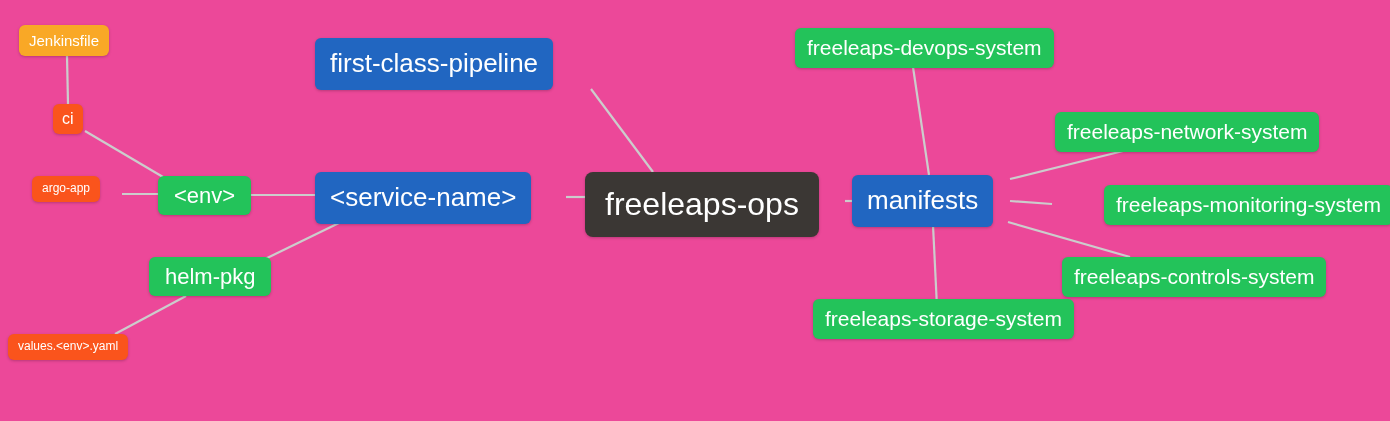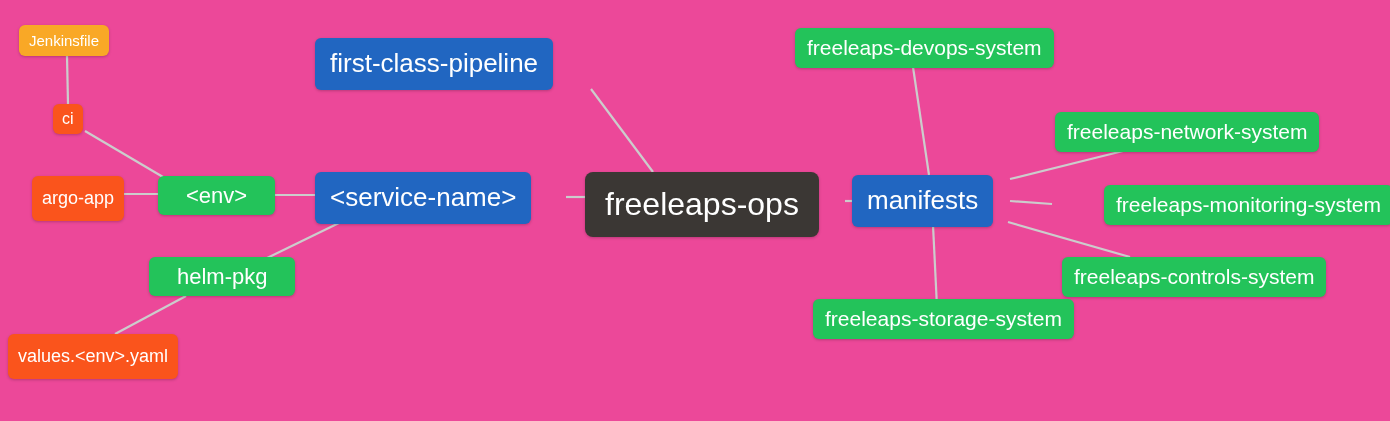--- a/index.html
+++ b/index.html
@@ -19,22 +19,22 @@
     white-space:nowrap;
     line-height:1.15;
     border-radius:6px;
     box-shadow:0 1px 3px rgba(0,0,0,0.22);
     cursor:pointer;
     user-select:none;
   }
   .depth-root{background:var(--root,#3b3734);font-size:32px;padding:14px 20px;border-radius:8px;}
   .depth-1{background:var(--level1,#2166c1);font-size:26px;padding:11px 15px;}
   .depth-2{background:var(--level2,#23c35a);font-size:21px;padding:8px 12px;}
-  .depth-2-big{background:var(--level2,#23c35a);font-size:22px;padding:7px 28px;}
-  .depth-3{background:var(--level3,#fa541c);font-size:18px;padding:12px 10px;}
+  .depth-2-big{background:var(--level2,#23c35a);font-size:22px;padding:7px 16px;}
+  .depth-3{background:var(--level3,#fa541c);font-size:12px;padding:6px 10px;}
   .depth-3-small{background:var(--level3,#fa541c);font-size:16px;padding:6px 9px;}
   .depth-4{background:var(--level4,#f9a826);font-size:15px;padding:7px 10px;}
   line{stroke:var(--edge,#cccccc);stroke-width:2.2;}
 </style>
 </head>
 <body>
 
 <div id="canvas">
 
   <svg id="edges" width="1390" height="421">

